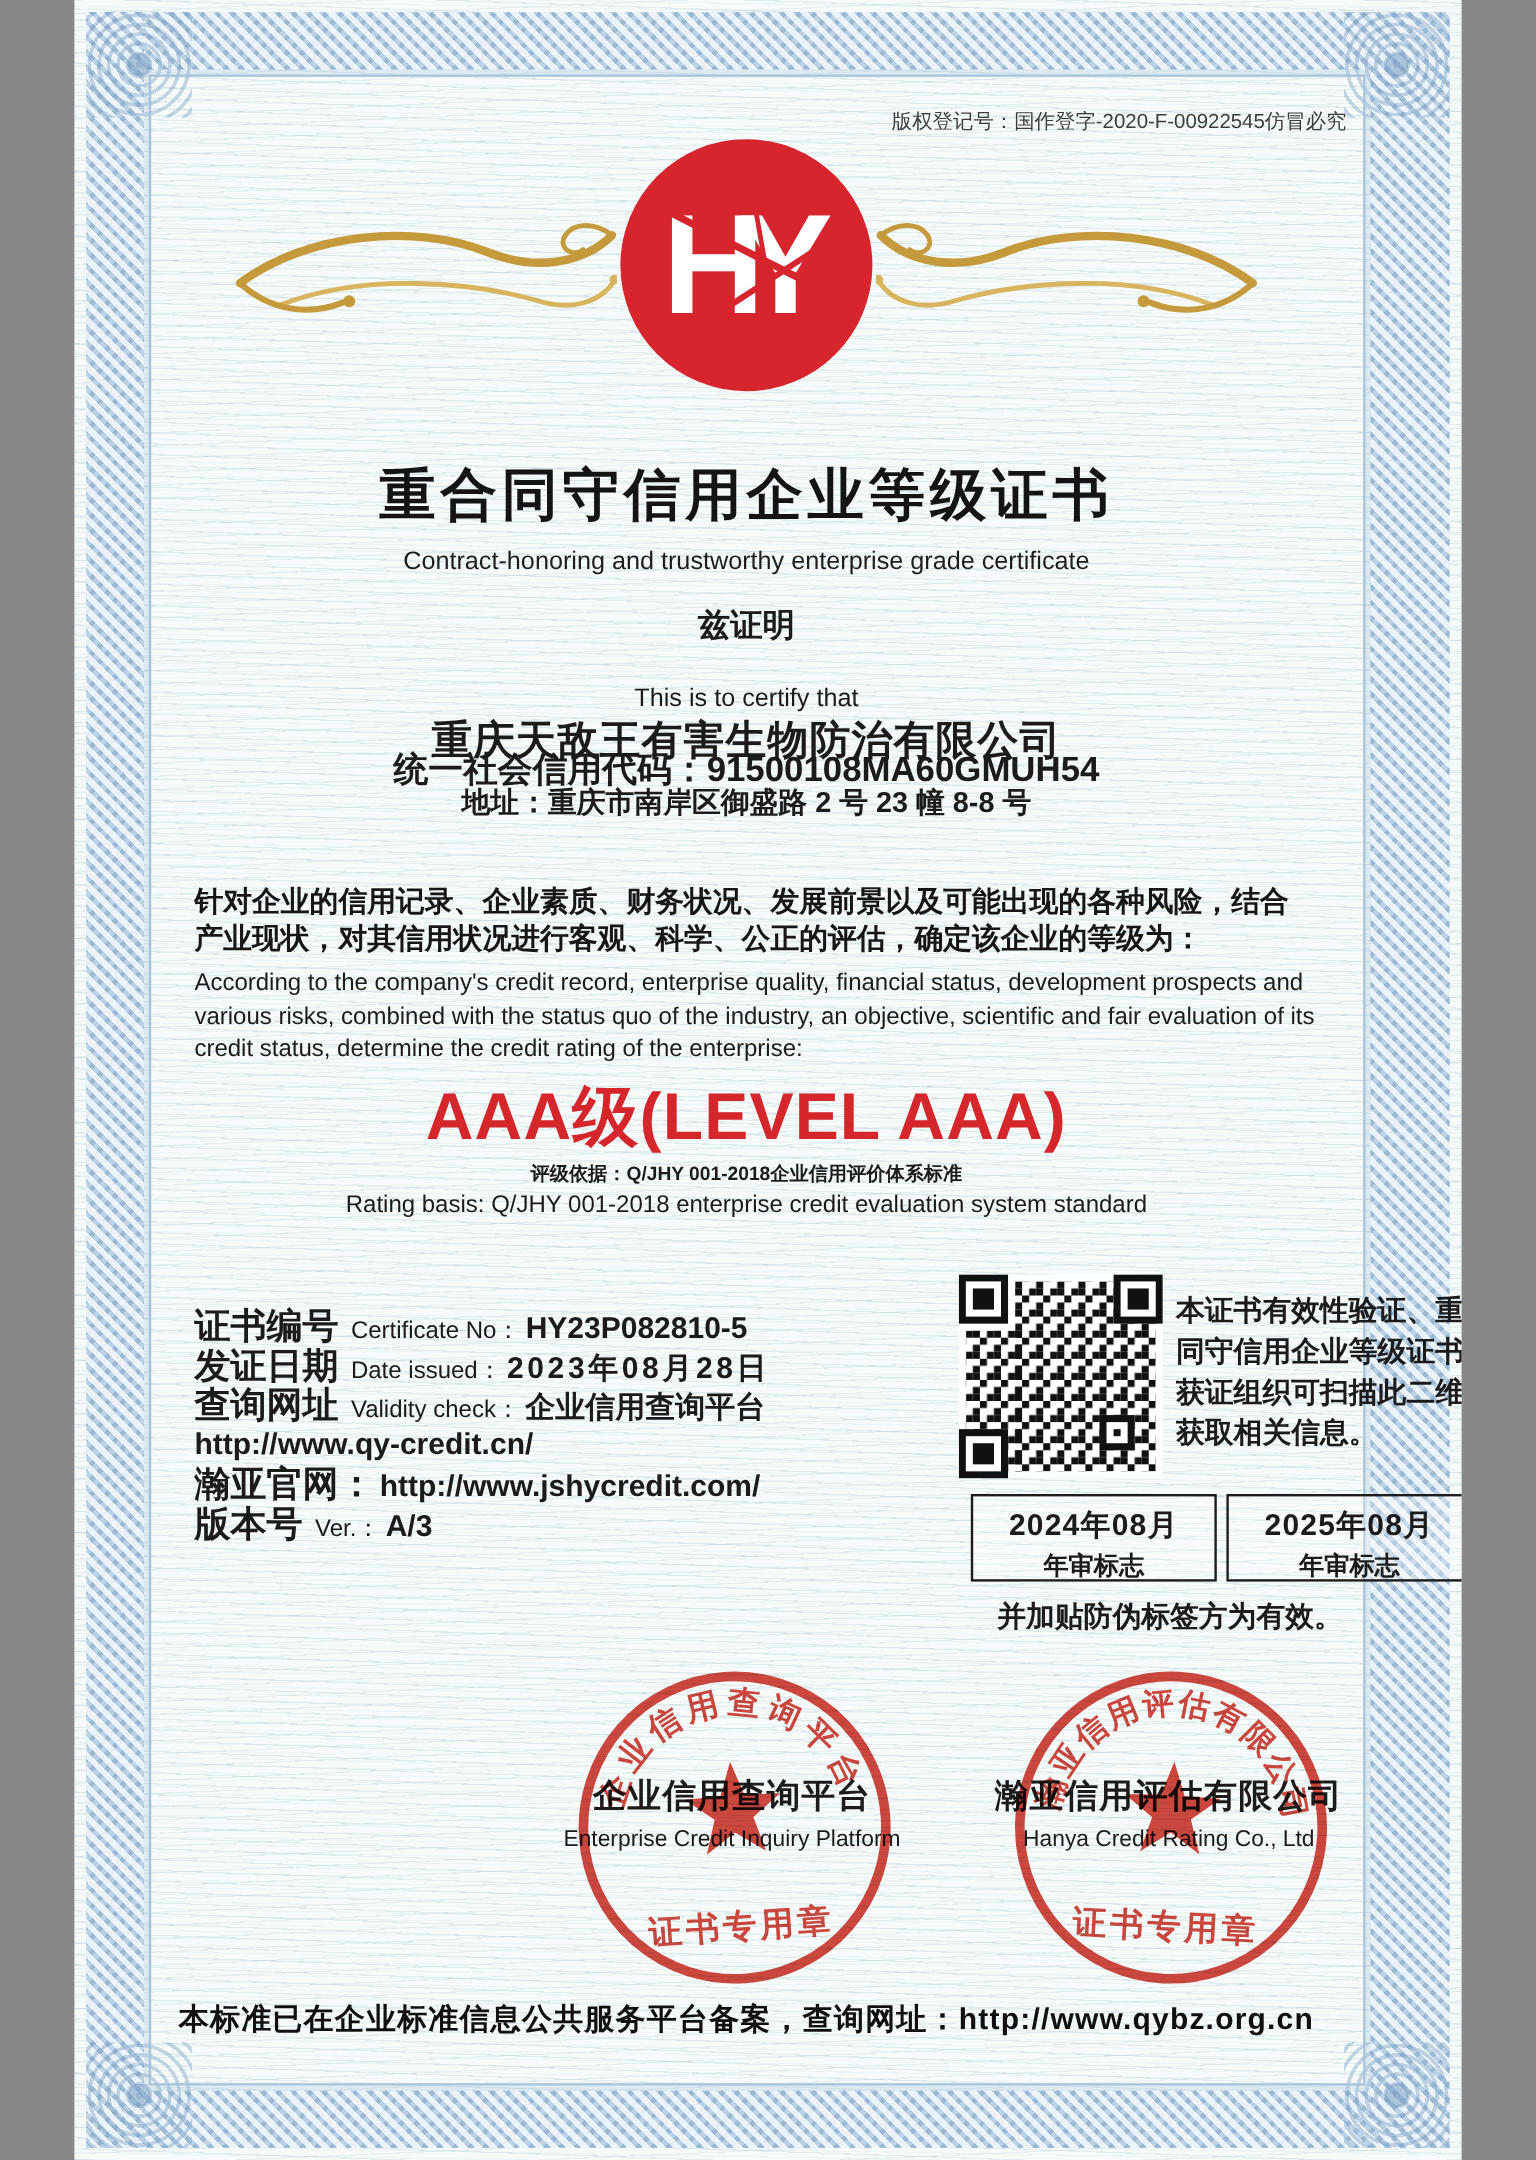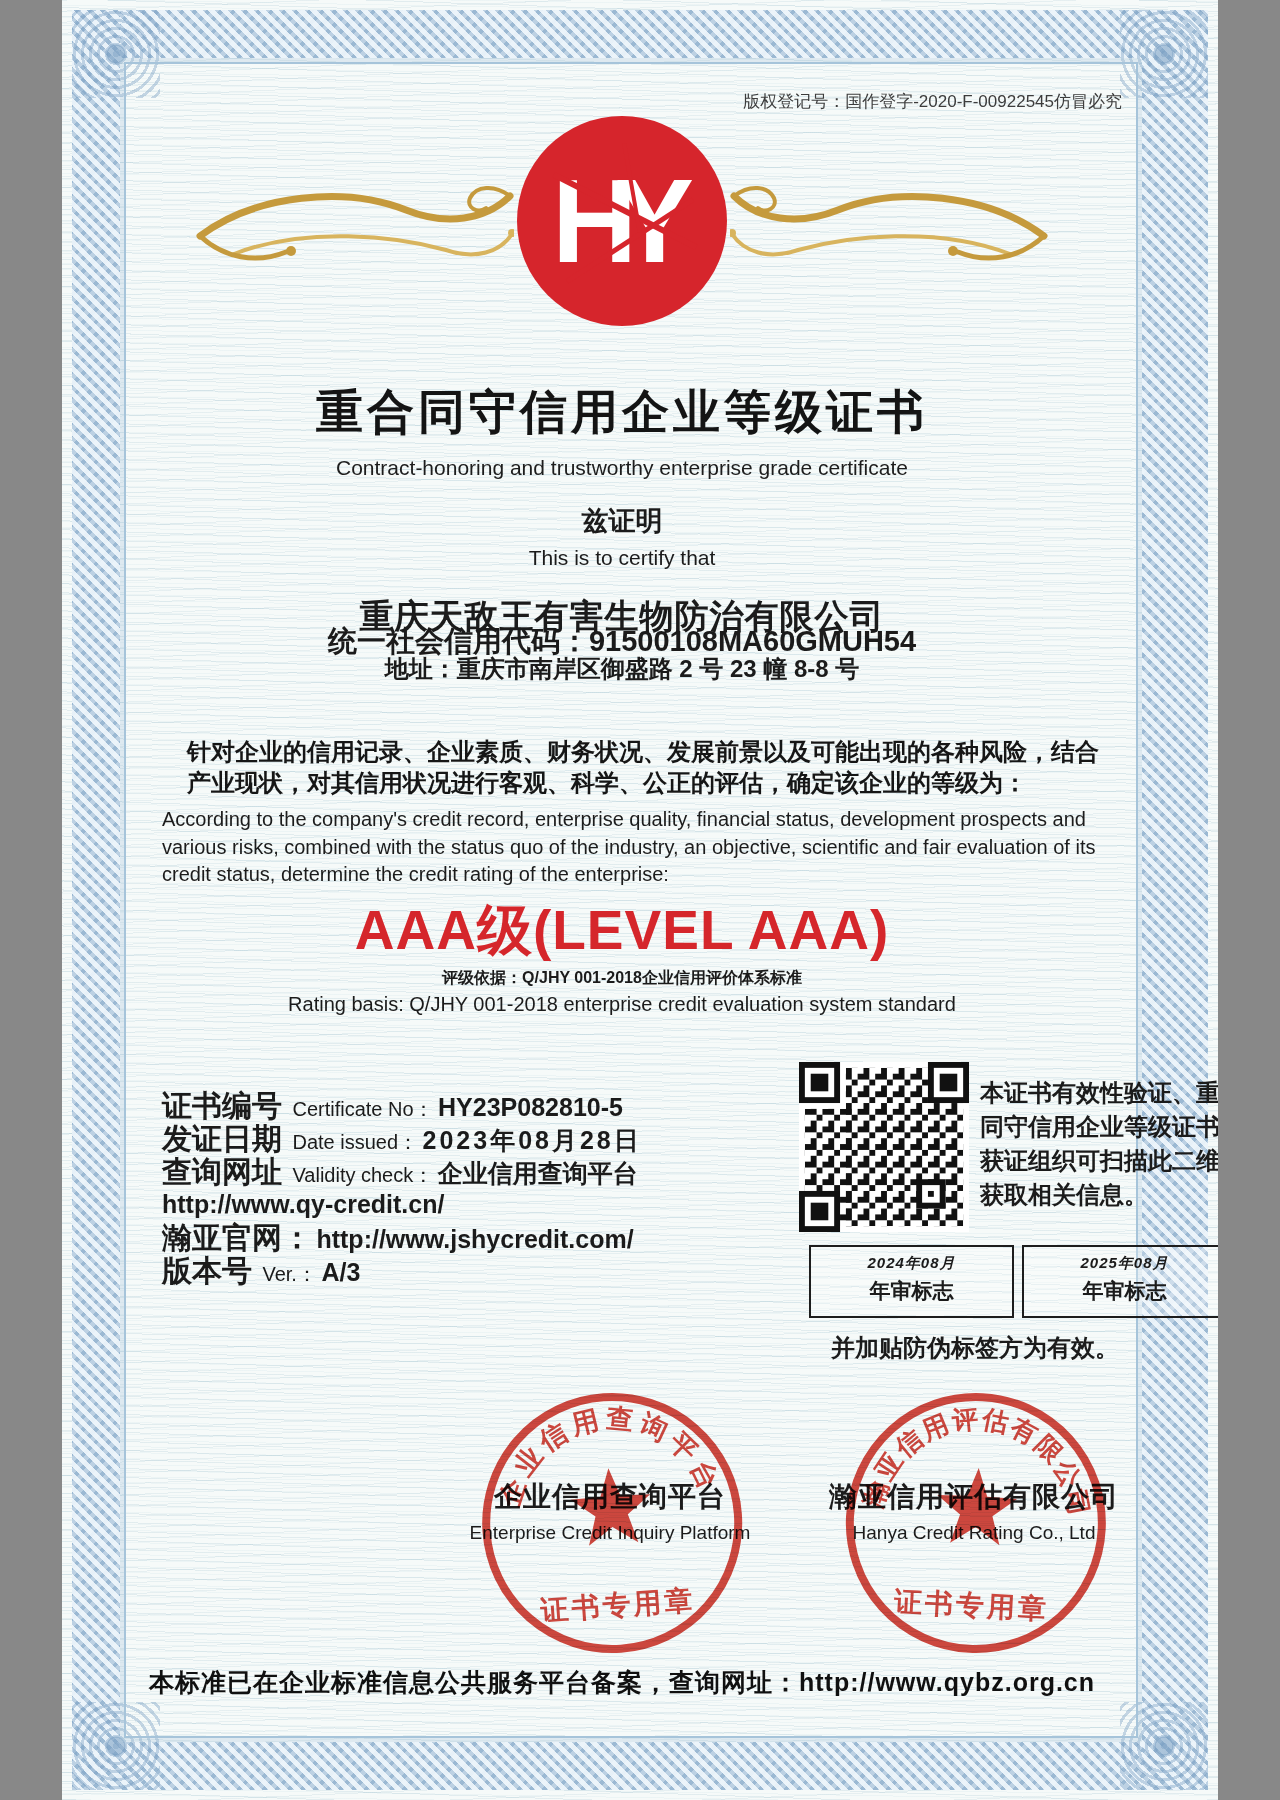--- a/index.html
+++ b/index.html
@@ -45,28 +45,28 @@
   .crack1{width:160px;height:6px;left:28px;top:92px;transform:rotate(27deg);}
   .crack2{width:150px;height:5px;left:38px;top:122px;transform:rotate(-33deg);}
   .crack3{width:90px;height:4px;left:70px;top:70px;transform:rotate(80deg);}
   .flourish{position:absolute;top:178px;width:320px;height:104px;}
   .fl-left{left:132px;} .fl-right{left:668px;transform:scaleX(-1);}
 
   
   .title-zh{top:381px;font-size:47px;font-weight:700;letter-spacing:4px;color:#141414;}
   .title-en{top:456px;font-size:21px;color:#1d1d1d;}
   .certify-zh{top:503px;font-size:27px;font-weight:600;}
-  .certify-en{top:546px;font-size:21px;}
+  .certify-en{top:570px;font-size:21px;}
   .company{top:594px;font-size:34px;font-weight:800;letter-spacing:1px;}
   .code-line{top:622px;font-size:29px;font-weight:600;}
   .addr-line{top:653px;font-size:24px;font-weight:600;}
 
   
   .para{position:absolute;left:100px;width:935px;text-align:left;}
-  .para-zh{top:736px;font-size:24px;line-height:31px;font-weight:600;color:#161616;margin-left:25px;}
+  .para-zh{top:736px;font-size:24px;line-height:31px;font-weight:600;color:#161616;}
   .para-en{top:806px;font-size:20px;line-height:27.5px;color:#1c1c1c;}
 
   .rating{top:894px;font-size:55px;font-weight:800;color:#d5262b;letter-spacing:1px;}
   .basis-zh{top:968px;font-size:16px;font-weight:600;}
   .basis-en{top:993px;font-size:20px;}
 
   
   .details{position:absolute;left:100px;top:1089px;text-align:left;}
   .drow{height:33px;line-height:33px;white-space:nowrap;}
   .d-zh{font-size:30px;font-weight:600;}
@@ -76,21 +76,21 @@
   .d-url{font-size:25px;font-weight:600;}
 
   
   .qr{position:absolute;left:737px;top:1062px;width:170px;height:170px;}
   .qr-note{position:absolute;left:918px;top:1076px;width:268px;font-size:24px;
     line-height:34px;text-align:left;font-weight:600;}
 
   
   .abox{position:absolute;top:1245px;width:201px;height:69px;border:2px solid #1d1d1d;
     text-align:center;background:rgba(255,255,255,.25);}
-  .abox .p1{font-size:15px;font-weight:600;margin-top:7px;letter-spacing:1px;font-style:italic;}
+  .abox .p1{font-size:25px;font-weight:600;margin-top:7px;letter-spacing:1px;}
   .abox .p2{font-size:21px;font-weight:600;margin-top:4px;}
   .abox1{left:747px;} .abox2{left:960px;}
   .supervision{position:absolute;left:653px;top:1330px;width:520px;text-align:center;
     font-size:24px;line-height:36px;font-weight:600;}
 
   
   .issuer{position:absolute;top:1478px;width:340px;text-align:center;}
   .iss-left{left:378px;} .iss-right{left:742px;}
   .issuer .nzh{font-size:28px;font-weight:800;letter-spacing:1px;}
   .issuer .nen{font-size:19px;margin-top:6px;}

